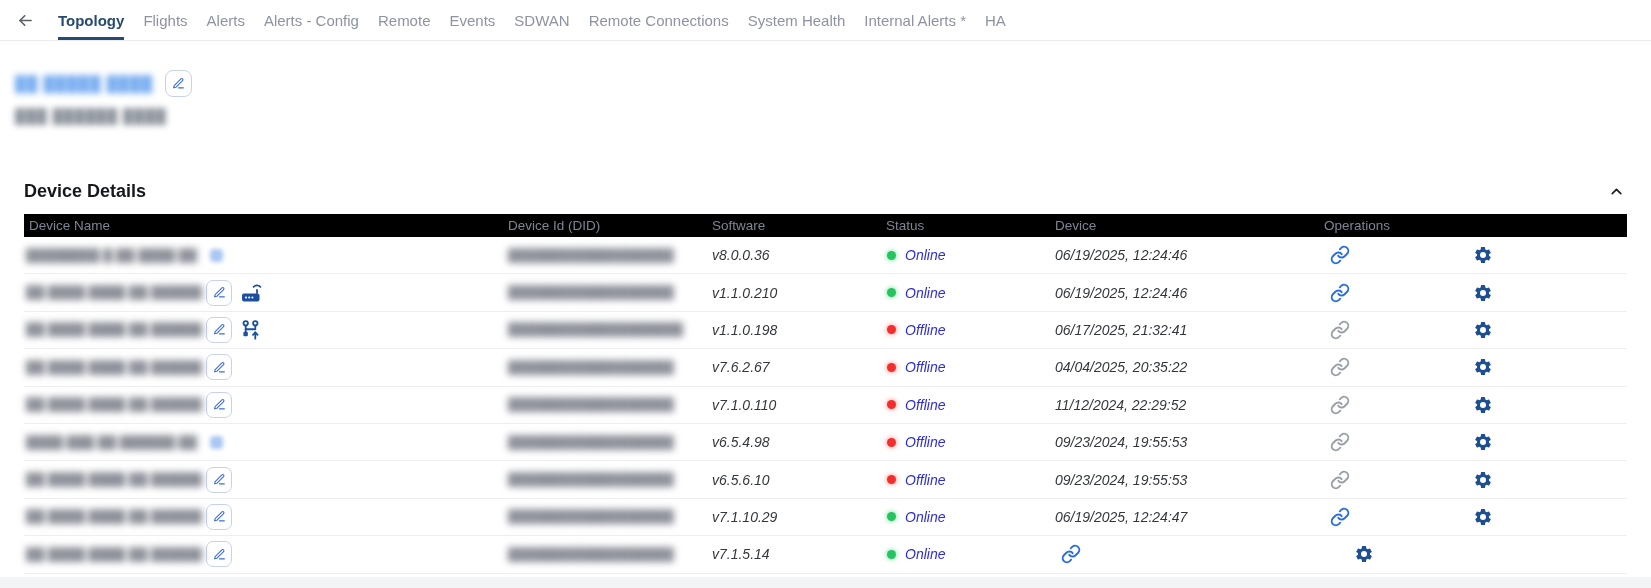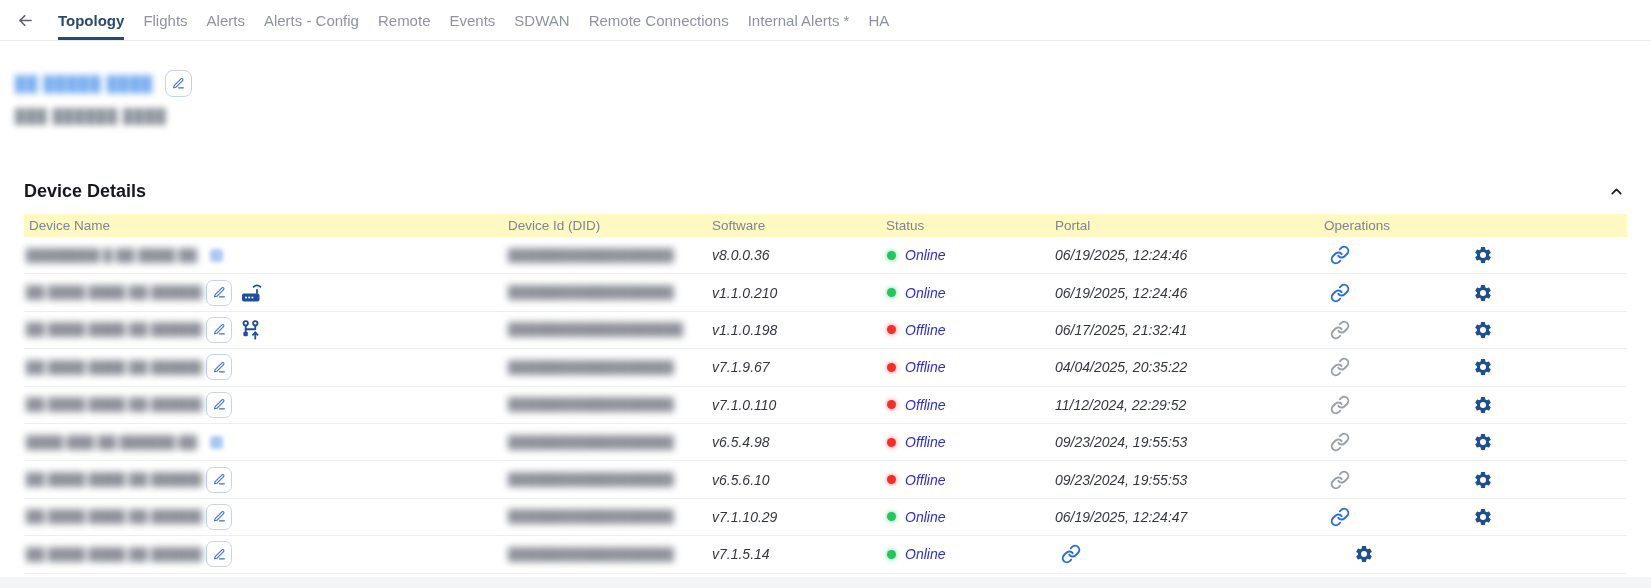--- a/index.html
+++ b/index.html
@@ -32,21 +32,21 @@
   
   .details-header { position:relative; margin:57px 24px 0 24px; display:flex;
     align-items:center; justify-content:space-between; }
   .details-title { font-size:18px; font-weight:bold; color:#15181c; }
   .collapse-btn { background:none; border:none; cursor:pointer; color:#1b1f24;
     display:flex; align-items:center; padding:2px; }
 
   .table { margin:12px 24px 0 24px; width:1603px; font-size:14px; }
   .thead, .trow { display:grid;
     grid-template-columns:479px 204px 174px 169px 269px 119px 1fr; align-items:center; }
-  .thead { background:#fef9c3; height:23px; }
+  .thead { background:#000000; height:23px; }
   .th { font-size:13.5px; color:#7e8593; padding-left:5px; white-space:nowrap; }
   .trow { height:37.4px; border-bottom:1px solid #eceef1;font-style:italic; }
   .td { padding-left:5px; display:flex; align-items:center; color:#33373d; }
   .td.name-cell { padding-left:2px; }
 
   .blur-name { display:inline-block; width:176px; font-size:13px; color:#8d9099;
     filter:blur(3.5px); letter-spacing:0; overflow:hidden; white-space:nowrap; }
   .blur-did { display:inline-block; font-size:13px; color:#8d9099; filter:blur(3.5px);
     overflow:hidden; white-space:nowrap; }
   .info-chip { width:13px; height:13px; border-radius:4px; background:#a9c7f1;
@@ -84,20 +84,21 @@
     </button>
     <div class="tabs" id="nav-tabs">
         <a class="tab active" href="#">Topology</a>
         <a class="tab" href="#">Flights</a>
         <a class="tab" href="#">Alerts</a>
         <a class="tab" href="#">Alerts - Config</a>
         <a class="tab" href="#">Remote</a>
         <a class="tab" href="#">Events</a>
         <a class="tab" href="#">SDWAN</a>
         <a class="tab" href="#">Remote Connections</a>
+        <a class="tab" href="#">System Health</a>
         <a class="tab" href="#">Internal Alerts *</a>
         <a class="tab" href="#">HA</a>
       </div>
   </nav>
 
   <section class="profile">
     <div class="profile-title-row">
       <a class="profile-title" href="#">██ █████ ████</a>
       <button class="icon-btn">
         <span style="display:flex">
@@ -121,21 +122,21 @@
       </span>
     </button>
   </div>
 
   <div class="table">
     <div class="thead" id="thead">
         <div class="th">Device Name</div>
         <div class="th">Device Id (DID)</div>
         <div class="th">Software</div>
         <div class="th">Status</div>
-        <div class="th">Portal</div>
+        <div class="th">Device</div>
         <div class="th">Operations</div>
       </div>
     <div id="tbody">
         <div class="trow">
           <div class="td name-cell">
             <span class="blur-name">████████ █ ██ ████ ██</span>
             <span class="info-chip"></span>
           </div>
           <div class="td">
             <span class="blur-did">██████████████████</span>
@@ -290,21 +291,21 @@
                   <path d="M12 20h9"></path>
                   <path d="M16.5 3.5a2.12 2.12 0 1 1 3 3L7 19l-4 1 1-4Z"></path>
                 </svg>
               </span>
             </button>
           </div>
           <div class="td">
             <span class="blur-did">██████████████████</span>
           </div>
           <div class="td">
-            <span>v7.1.9.67</span>
+            <span>v7.6.2.67</span>
           </div>
           <div class="td">
             <span class="status-dot offline"></span>
             <a class="status-text">Offline</a>
           </div>
           <div class="td">
             <span>04/04/2025, 20:35:22</span>
           </div>
           <div class="td">
             <button class="portal-btn inactive">

